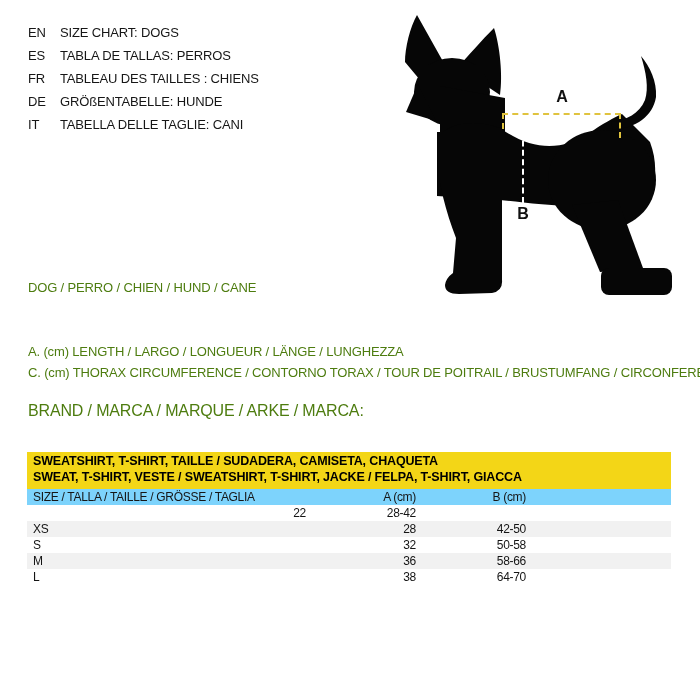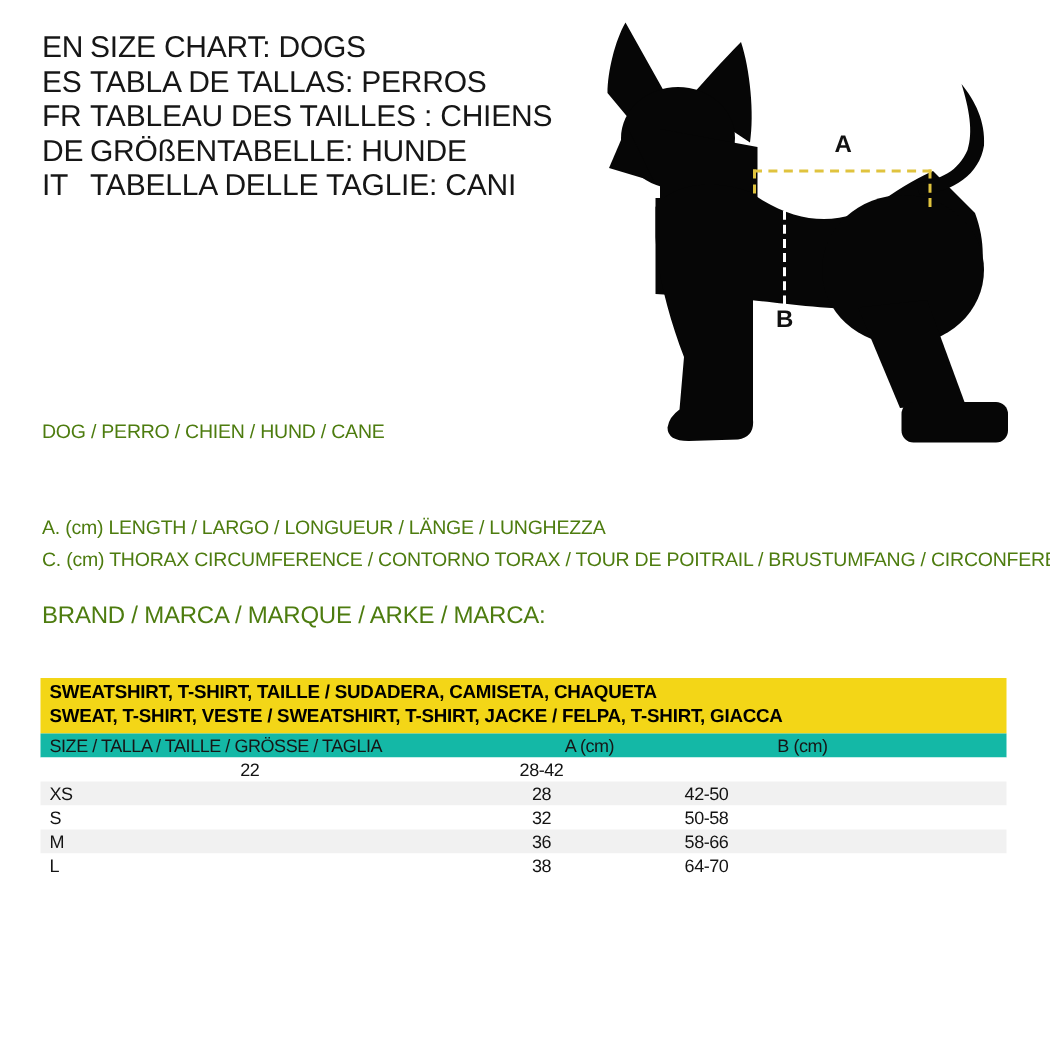--- a/index.html
+++ b/index.html
@@ -3,21 +3,21 @@
 <meta charset="utf-8">
 <style>
   * { margin:0; padding:0; box-sizing:border-box; }
   html,body { background:#fff; }
   .stage{
     position:relative; width:700px; height:700px; background:#fff;
     font-family:"Liberation Sans", sans-serif; color:#161616;
     overflow:hidden; letter-spacing:-0.15px;
   }
   
-  .lang-list{ position:absolute; left:28px; top:21px; font-size:20px; line-height:23px; font-weight:400; }
+  .lang-list{ position:absolute; left:28px; top:21px; font-size:13px; line-height:23px; font-weight:400; }
   .lang-code{ display:inline-block; width:32px; }
   
   .dog-svg{ position:absolute; left:395px; top:0; width:290px; height:310px; }
   .mline{ position:absolute; }
   .line-a{ left:502px; top:113px; width:119px; height:0; border-top:2px dashed #E0C33E; }
   .tick-a-left{ left:502px; top:113px; width:0; height:16px; border-left:2px dashed #E0C33E; }
   .tick-a-right{ left:619px; top:113px; width:0; height:25px; border-left:2px dashed #E0C33E; }
   .line-b{ left:522px; top:131px; width:0; height:72px; border-left:2px dashed #ffffff; }
   .marker{ position:absolute; width:28px; text-align:center; font-weight:700; font-size:16px; color:#111; }
   .marker-a{ left:548px; top:88px; }
@@ -26,23 +26,23 @@
   .tline{ position:absolute; left:28px; font-size:13px; color:#4d7c0f; white-space:nowrap; }
   .dog-label{ top:280px; }
   .measure-a-label{ top:344px; }
   .measure-c-label{ top:365px; }
   .brand-label{ top:402px; font-size:16px; }
   
   .size-table{ position:absolute; left:27px; top:452px; width:644px; }
   .banner{ background:#F3D617; padding:2px 6px 4px 6px; }
   .banner div{ font-size:12.5px; font-weight:700; line-height:15.5px; color:#000; white-space:nowrap; }
   .grid-row{ display:grid; grid-template-columns:279px 110px 110px 1fr; align-items:center; height:16px; font-size:12px; letter-spacing:-0.3px; }
-  .thead{ background:#14b8a6; font-weight:400;gap:32px; }
+  .thead{ background:#7dd3fc; font-weight:400; }
   .cell-size{ padding-left:6px; white-space:nowrap; }
-  .cell-a,.cell-b{ text-align:center; }
+  .cell-a,.cell-b{ text-align:right; }
   .trow:nth-child(even){ background:#F1F1F1; }
   .trow{ background:#fff; color:#141414; }
 </style>
 </head>
 <body>
 
 <div class="stage">
 
   <div class="lang-list">
     <div><span class="lang-code">EN</span><span>SIZE CHART: DOGS</span></div>

